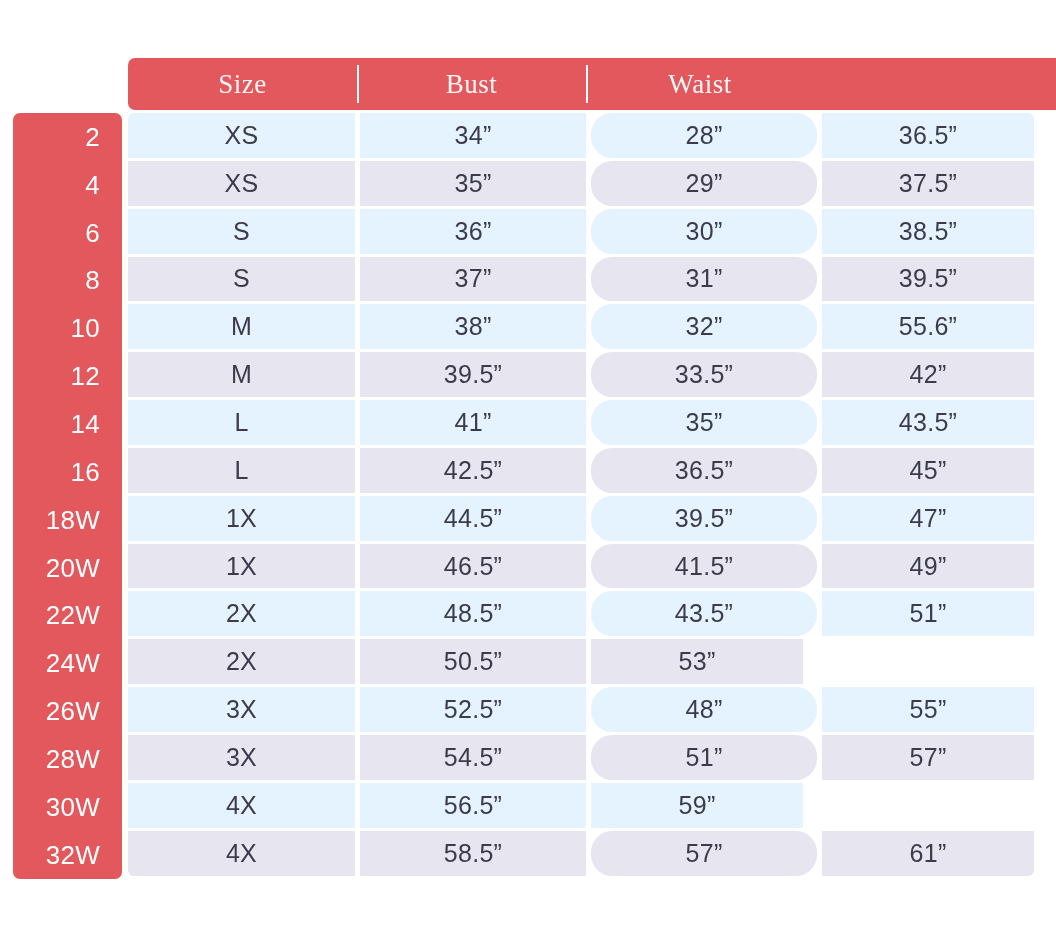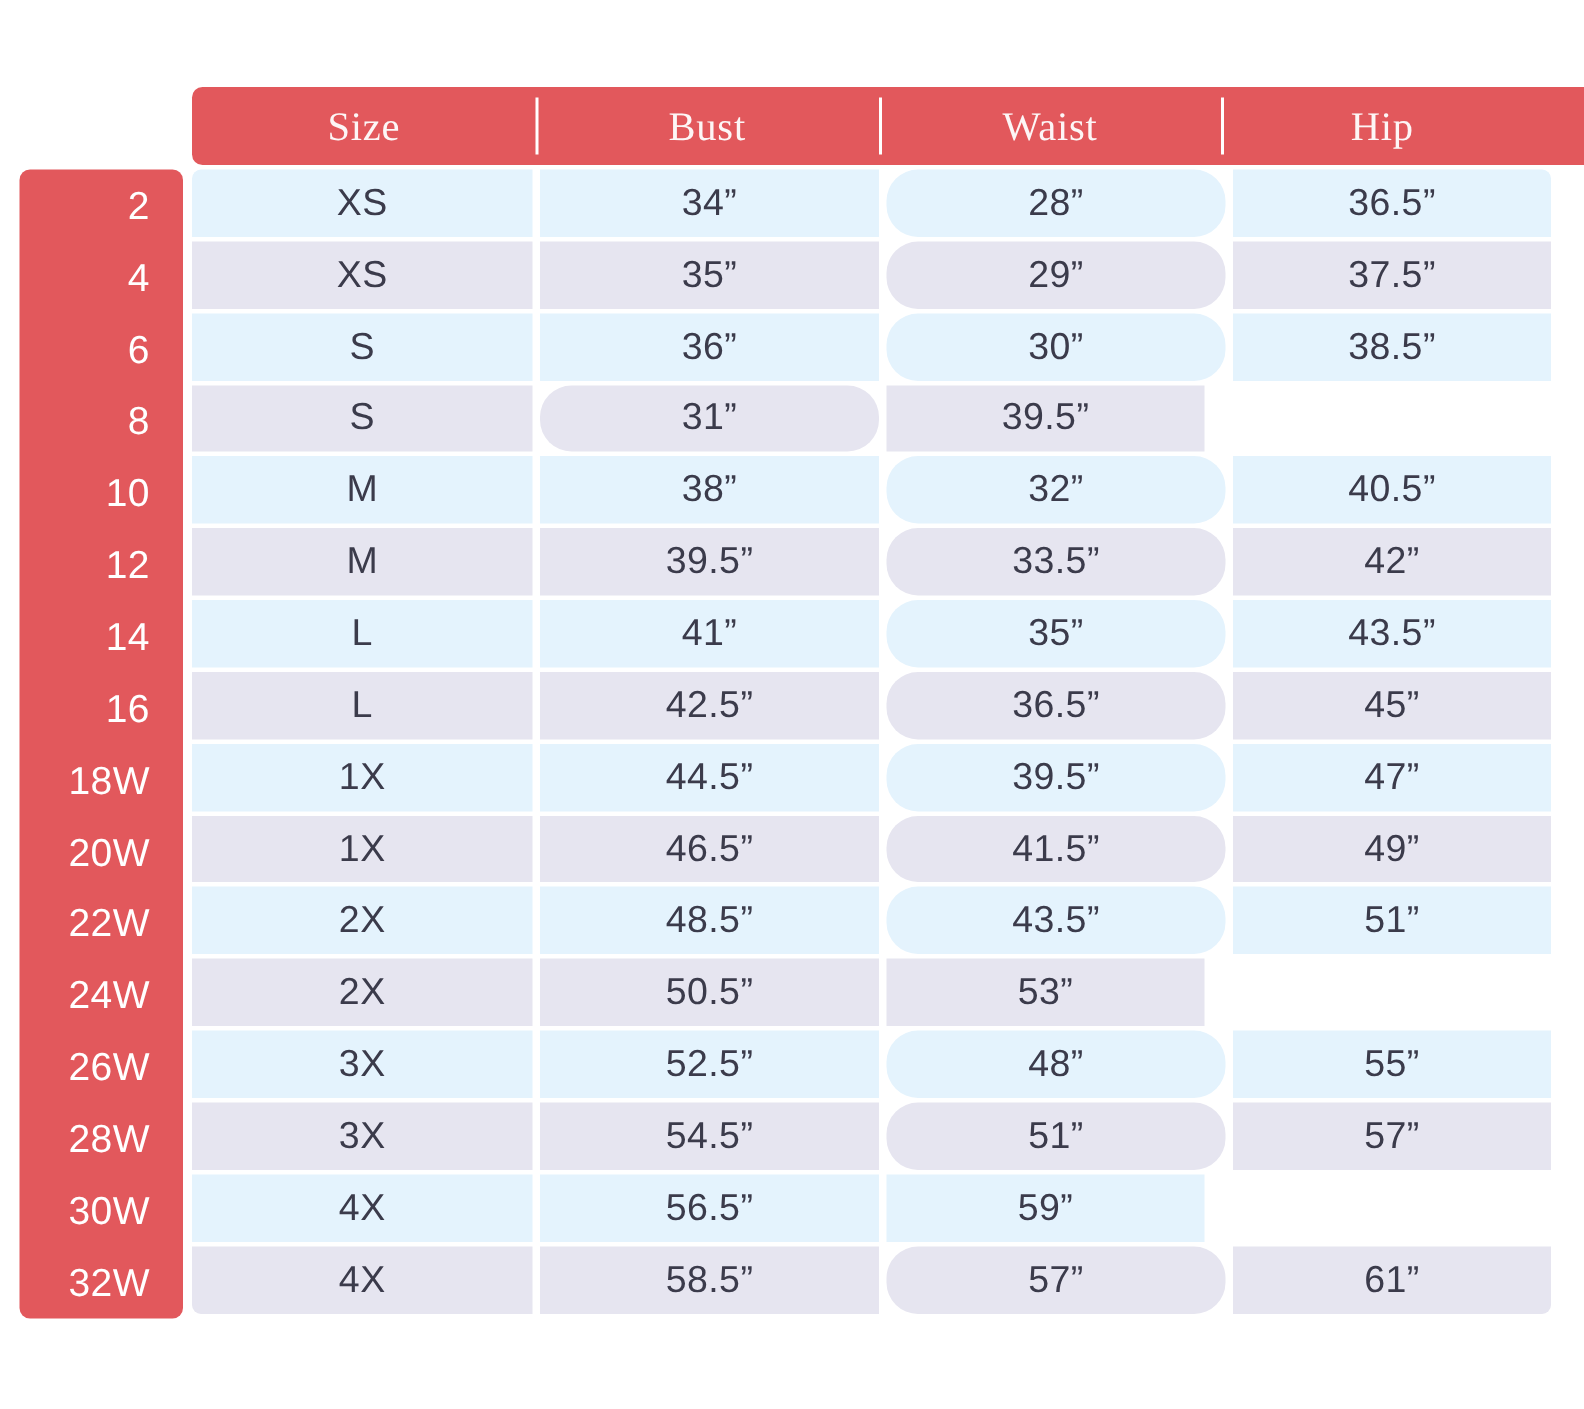--- a/index.html
+++ b/index.html
@@ -153,21 +153,20 @@
       <div class="rail-cell">30W</div>
       <div class="rail-cell">32W</div>
     </div>
 
   <div id="size-table">
 
     <div id="table-header">
       <div class="head-cell col-size">Size</div>
       <div class="head-cell col-bust">Bust</div>
       <div class="head-cell col-waist">Waist</div>
-      <div class="head-cell col-hip">Hip</div>
     </div>
 
     <div id="table-body">
         <div class="body-row row-a">
           <div class="body-cell col-size">XS</div>
           <div class="body-cell col-bust">34”</div>
           <div class="body-cell col-waist">28”</div>
           <div class="body-cell col-hip">36.5”</div>
         </div>
         <div class="body-row row-b">
@@ -177,28 +176,29 @@
           <div class="body-cell col-hip">37.5”</div>
         </div>
         <div class="body-row row-a">
           <div class="body-cell col-size">S</div>
           <div class="body-cell col-bust">36”</div>
           <div class="body-cell col-waist">30”</div>
           <div class="body-cell col-hip">38.5”</div>
         </div>
         <div class="body-row row-b">
           <div class="body-cell col-size">S</div>
+          <div class="body-cell col-bust">37”</div>
           <div class="body-cell col-waist">31”</div>
           <div class="body-cell col-hip">39.5”</div>
         </div>
         <div class="body-row row-a">
           <div class="body-cell col-size">M</div>
           <div class="body-cell col-bust">38”</div>
           <div class="body-cell col-waist">32”</div>
-          <div class="body-cell col-hip">40.5”</div>
+          <div class="body-cell col-hip">55.6”</div>
         </div>
         <div class="body-row row-b">
           <div class="body-cell col-size">M</div>
           <div class="body-cell col-bust">39.5”</div>
           <div class="body-cell col-waist">33.5”</div>
           <div class="body-cell col-hip">42”</div>
         </div>
         <div class="body-row row-a">
           <div class="body-cell col-size">L</div>
           <div class="body-cell col-bust">41”</div>

